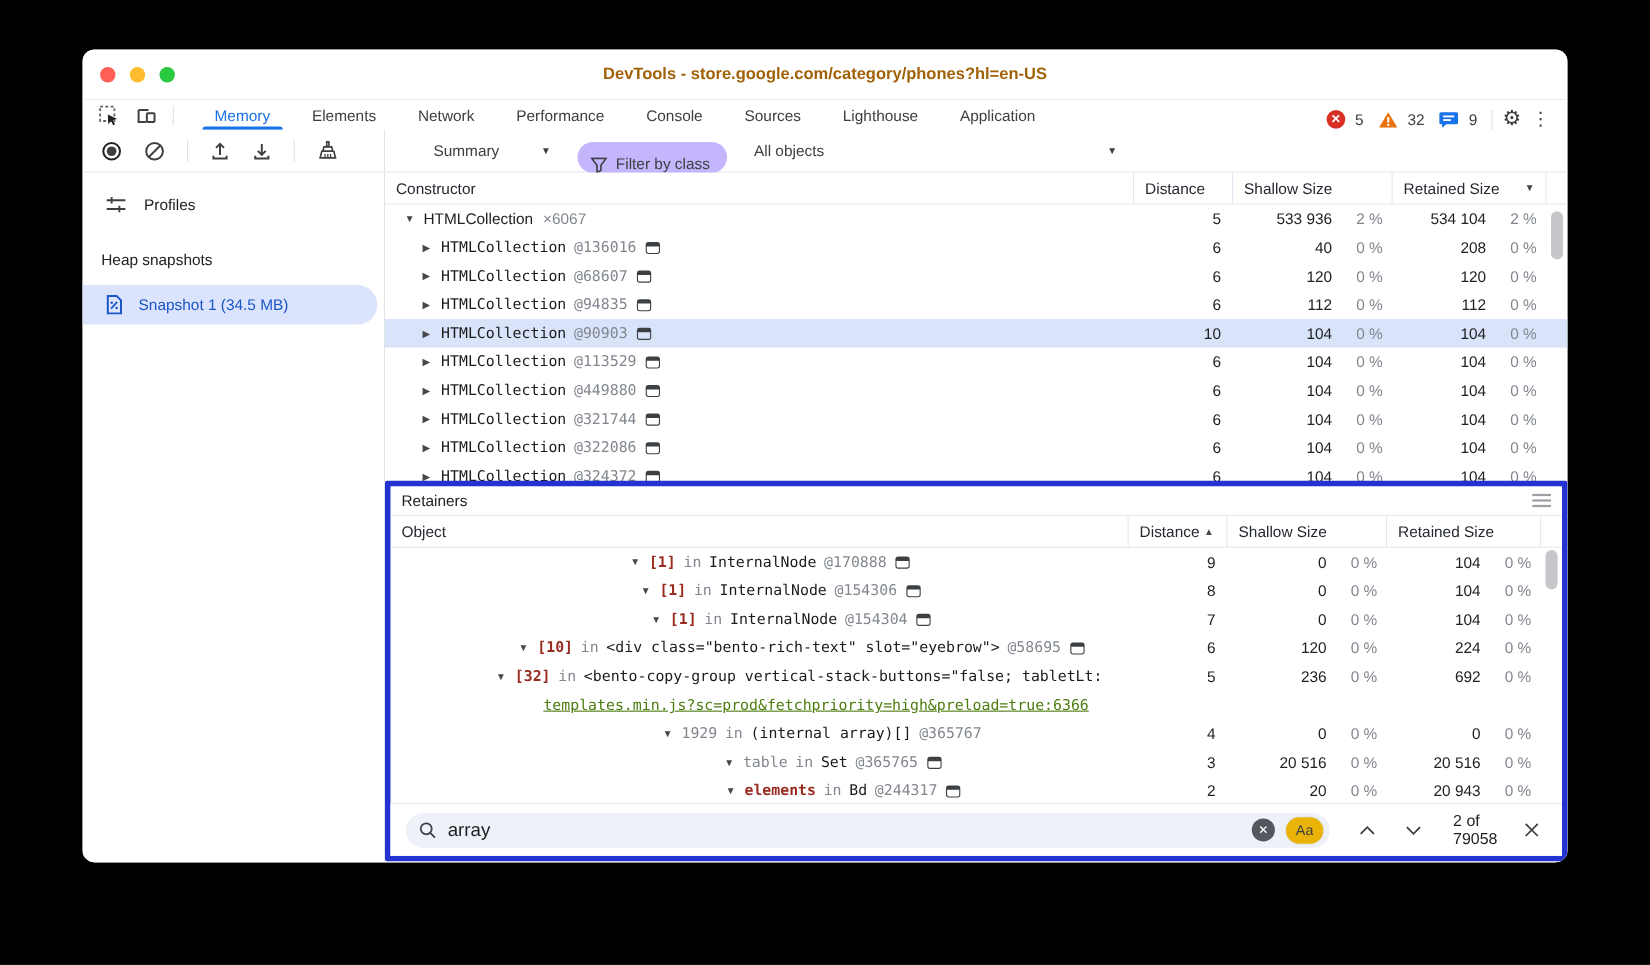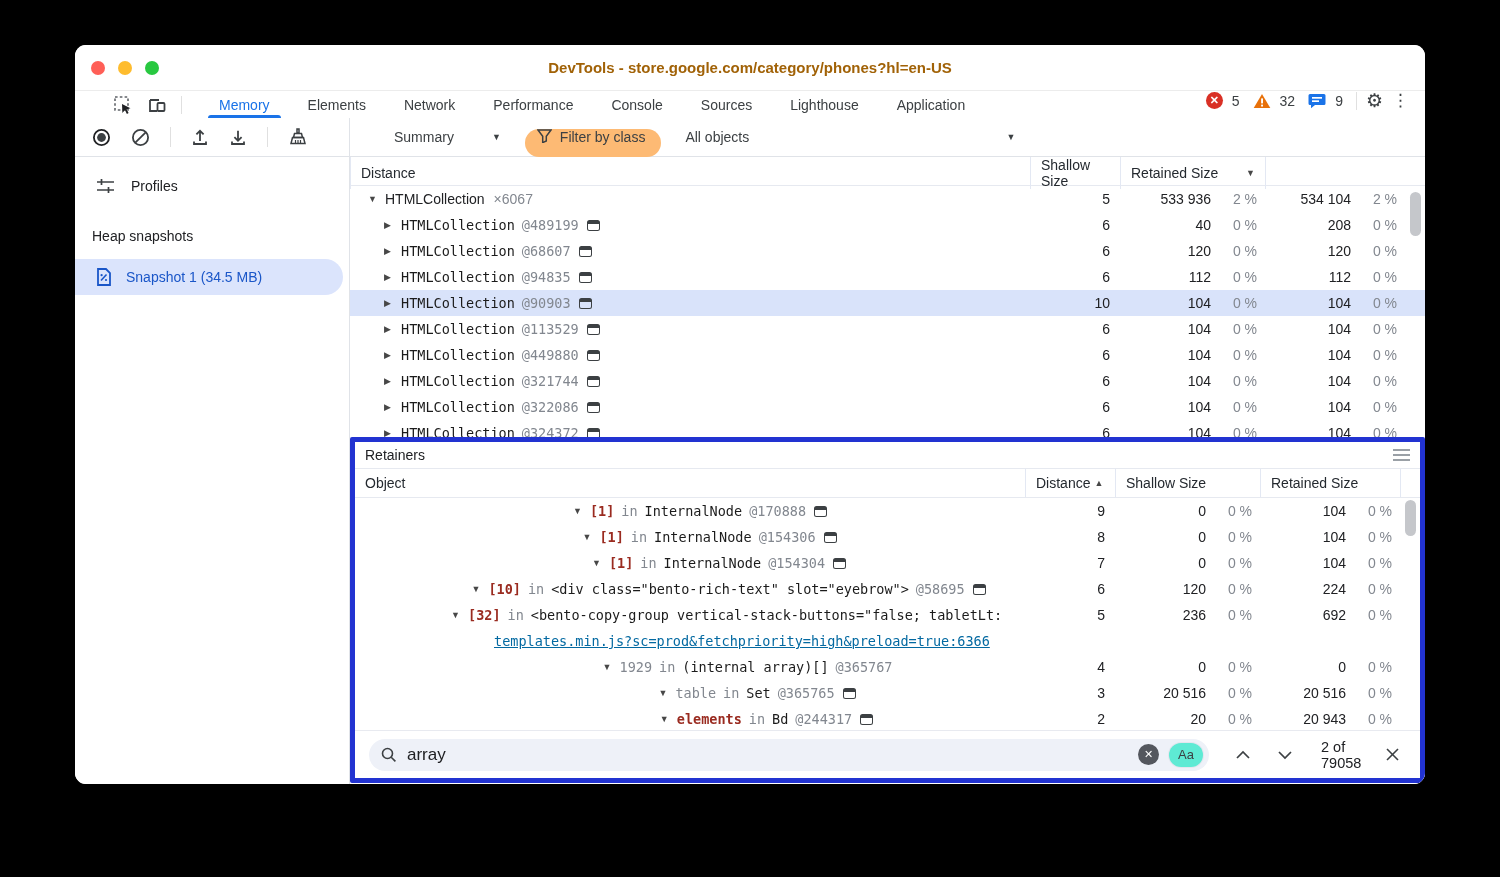--- a/index.html
+++ b/index.html
@@ -17,41 +17,41 @@
   .window{position:absolute;left:75px;top:45px;width:1350px;height:739px;background:#fff;border-radius:11px;overflow:hidden;box-shadow:0 18px 50px rgba(0,0,0,.6);}
 
   
   .titlebar{position:absolute;left:0;top:0;width:100%;height:46px;display:flex;align-items:center;border-bottom:1px solid #ececec;background:#fff;}
   .lights{position:absolute;left:9px;top:0;height:46px;display:flex;align-items:center;gap:13px;padding-left:7px;}
   .light{width:14px;height:14px;border-radius:50%;}
   .l-red{background:#ff5f57;}.l-yel{background:#febc2e;}.l-grn{background:#28c840;}
   .title{width:100%;text-align:center;font-size:15px;font-weight:bold;color:#a16207;}
 
   
-  .tabbar{position:absolute;left:0;top:46px;width:100%;height:27px;display:flex;align-items:flex-start;background:#fff;padding-left:24px;}
+  .tabbar{position:absolute;left:0;top:46px;width:100%;height:27px;display:flex;align-items:flex-end;background:#fff;}
   .tbicons{display:flex;align-items:center;gap:14px;padding:0 12px 0 14px;height:100%;}
   .tbdiv{width:1px;height:18px;background:#e0e0e0;}
   .tabs{display:flex;height:100%;margin-left:6px;}
   .tab{position:relative;display:flex;align-items:center;padding:0 19px;font-size:14px;color:#3c4043;cursor:default;}
   .tab.active{color:var(--accent);}
   .tab.active::after{content:"";position:absolute;left:8px;right:8px;bottom:0;height:3px;background:var(--accent);border-radius:3px 3px 0 0;}
   .tabright{margin-left:auto;display:flex;align-items:center;gap:9px;padding-right:16px;font-size:14px;color:#3c4043;}
   .badge-num{margin-right:4px;}
   .errico{width:17px;height:17px;border-radius:50%;background:#d93025;color:#fff;font-size:11px;display:flex;align-items:center;justify-content:center;font-weight:bold;}
   .gear{font-size:19px;color:#3c4043;line-height:1;}
   .kebab{font-size:17px;color:#3c4043;line-height:1;letter-spacing:0;}
 
   
   .toolbar{position:absolute;left:0;top:73px;width:100%;height:39px;display:flex;border-bottom:1px solid var(--border);background:#fff;}
   .tool-left{width:275px;height:100%;display:flex;align-items:center;gap:20px;padding-left:17px;border-right:1px solid var(--border);}
   .tdiv{width:1px;height:20px;background:#e0e0e0;}
   .tool-right{flex:1;display:flex;align-items:center;padding-left:15px;font-size:14px;color:#3c4043;}
   .summary{display:flex;align-items:center;gap:38px;margin-right:24px;margin-left:29px;}
   .caret{font-size:9px;color:#3c4043;}
-  .filterpill{display:flex;align-items:flex-start;gap:8px;background:#fdba74;border-radius:15px;height:28px;padding:0 16px 0 12px;margin-right:24px;color:#3c4043;margin-top:11px;}
+  .filterpill{display:flex;align-items:flex-end;gap:8px;background:#c4b5fd;border-radius:15px;height:28px;padding:0 16px 0 12px;margin-right:24px;color:#3c4043;margin-top:11px;}
   .allobjects{display:flex;align-items:center;flex:0 0 340px;justify-content:space-between;padding-right:10px;}
 
   
   .sidebar{position:absolute;left:0;top:112px;width:275px;bottom:0;border-right:1px solid var(--border);background:#fff;}
   .profiles-item{display:flex;align-items:center;gap:16px;height:40px;padding-left:21px;font-size:14px;color:#202124;margin-top:9px;}
   .heap-label{padding-left:17px;margin-top:22px;font-size:14px;color:#202124;}
   .snapshot{display:flex;align-items:center;gap:14px;height:36px;margin-top:15px;width:268px;background:#dbe4fc;border-radius:0 18px 18px 0;padding-left:21px;font-size:14px;color:#1a56c8;}
 
   
   .main{position:absolute;left:275px;top:112px;right:0;bottom:0;background:#fff;}
@@ -87,28 +87,28 @@
   .ret-title{height:27px;display:flex;align-items:center;padding-left:10px;font-size:14px;border-bottom:1px solid #e6e9f0;}
   .hamb{margin-left:auto;margin-right:10px;display:flex;flex-direction:column;gap:3px;}
   .hamb i{display:block;width:17px;height:2px;background:#9aa0a6;}
   .rows-ret{height:234px;}
   .trow.tall{height:52px;}
   .trow.tall .c{align-items:flex-start;}
   .trow.tall .c{line-height:26px;}
   .namecol{display:flex;flex-direction:column;justify-content:flex-start;}
   .line1{display:flex;align-items:center;height:26px;white-space:nowrap;}
   .line2{height:26px;display:flex;align-items:center;white-space:nowrap;}
-  .lnk{color:#0369a1;text-decoration:underline;}
+  .lnk{color:#4d7c0f;text-decoration:underline;}
 
   
   .searchrow{position:absolute;left:0;right:0;bottom:0;height:48px;display:flex;align-items:center;padding:0 14px;border-top:1px solid #e8eaf0;background:#fff;}
   .searchpill{flex:0 0 840px;height:32px;background:#eef1f8;border-radius:16px;display:flex;align-items:center;padding:0 6px 0 12px;gap:10px;}
   .searchinput{border:none;outline:none;background:transparent;font-size:17px;color:#202124;flex:1;font-family:"Liberation Sans",sans-serif;}
   .clearbtn{width:21px;height:21px;border-radius:50%;background:#54575e;color:#fff;font-size:11px;display:flex;align-items:center;justify-content:center;}
-  .aabtn{height:24px;min-width:34px;background:#5eead4;border-radius:12px;display:flex;align-items:center;justify-content:center;font-size:13px;color:#3c4043;box-shadow:0 0 0 1px #e3e6ee;}
+  .aabtn{height:24px;min-width:34px;background:#eab308;border-radius:12px;display:flex;align-items:center;justify-content:center;font-size:13px;color:#3c4043;box-shadow:0 0 0 1px #e3e6ee;}
   .navbtn{margin-left:26px;display:flex;align-items:center;}
   .resultcount{margin-left:28px;font-size:14.5px;color:#202124;}
   .closebtn{margin-left:auto;margin-right:6px;display:flex;align-items:center;}
   svg{display:block;}
 </style>
 </head>
 <body>
 
 <div class="window">
 
@@ -268,20 +268,21 @@
             <circle cx="5.6" cy="7.2" r="1.1" fill="#1a56c8"></circle>
             <circle cx="10" cy="12" r="1.1" fill="#1a56c8"></circle>
           </svg>
       </span>
       <span>Snapshot 1 (34.5 MB)</span>
     </div>
   </div>
 
   <div class="main">
     <div class="grid hrow">
+      <div class="hcell">Constructor</div>
       <div class="hcell bl">Distance</div>
       <div class="hcell bl">Shallow Size</div>
       <div class="hcell bl">
           <span>Retained Size</span>
           <span class="sortarrow right">▼</span>
         </div>
       <div class="hcell bl"></div>
     </div>
     <div class="rows rows-heap" id="heap-rows">
 
@@ -301,21 +302,21 @@
           <div class="c size bl">
             <span class="val">534 104</span>
             <span class="pct">2 %</span>
           </div>
           <div class="c bl"></div>
         </div>
         <div class="grid trow">
           <div class="c name" style="padding-left: 34px;">
             <span class="tri">▶</span>
             <span class="mono-name">HTMLCollection</span>
-            <span class="oid">@489199</span>
+            <span class="oid">@136016</span>
             <span class="winico"></span>
           </div>
           <div class="c num bl">
             <span>6</span>
           </div>
           <div class="c size bl">
             <span class="val">40</span>
             <span class="pct">0 %</span>
           </div>
           <div class="c size bl">

